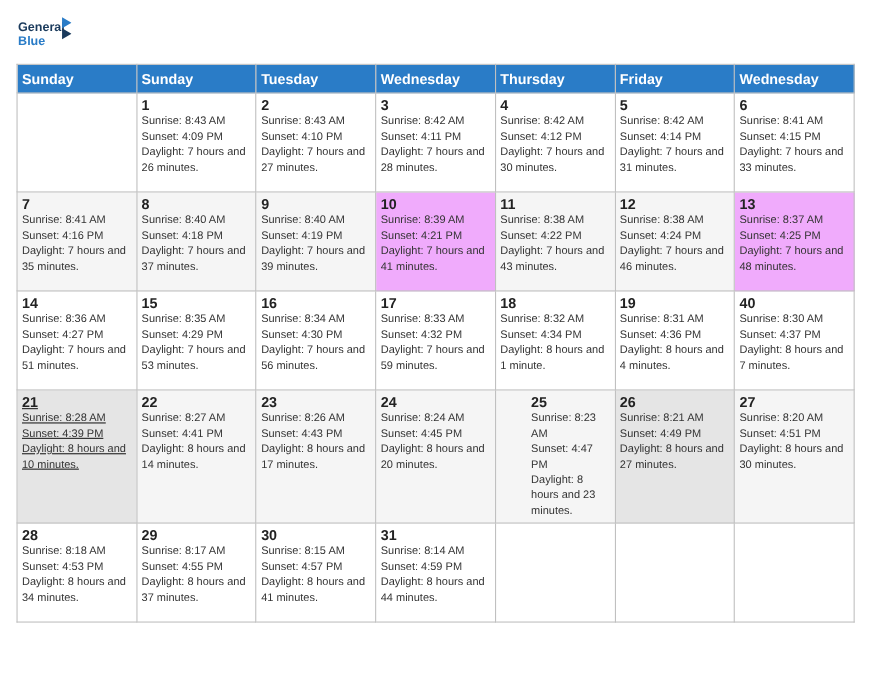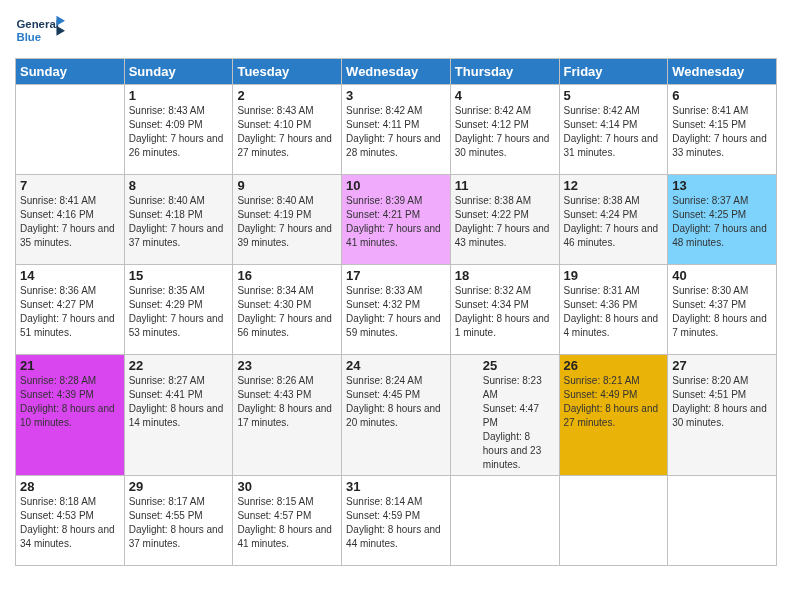--- a/index.html
+++ b/index.html
@@ -163,21 +163,21 @@
             <div class="day-info">Sunrise: 8:39 AM<br>Sunset: 4:21 PM<br>Daylight: 7 hours and 41 minutes.</div>
           </td>
           <td style="background: rgb(245, 245, 245);">
             <span class="day-number">11</span>
             <div class="day-info">Sunrise: 8:38 AM<br>Sunset: 4:22 PM<br>Daylight: 7 hours and 43 minutes.</div>
           </td>
           <td style="background: rgb(245, 245, 245);">
             <span class="day-number">12</span>
             <div class="day-info">Sunrise: 8:38 AM<br>Sunset: 4:24 PM<br>Daylight: 7 hours and 46 minutes.</div>
           </td>
-          <td style="background: #7dd3fc;">
+          <td style="background: #f0abfc;">
             <span class="day-number">13</span>
             <div class="day-info">Sunrise: 8:37 AM<br>Sunset: 4:25 PM<br>Daylight: 7 hours and 48 minutes.</div>
           </td>
         </tr>
         <tr>
           <td>
             <span class="day-number">14</span>
             <div class="day-info">Sunrise: 8:36 AM<br>Sunset: 4:27 PM<br>Daylight: 7 hours and 51 minutes.</div>
           </td>
           <td>
@@ -199,41 +199,41 @@
           <td>
             <span class="day-number">19</span>
             <div class="day-info">Sunrise: 8:31 AM<br>Sunset: 4:36 PM<br>Daylight: 8 hours and 4 minutes.</div>
           </td>
           <td>
             <span class="day-number">40</span>
             <div class="day-info">Sunrise: 8:30 AM<br>Sunset: 4:37 PM<br>Daylight: 8 hours and 7 minutes.</div>
           </td>
         </tr>
         <tr>
-          <td style="background: #d946ef;">
+          <td style="background: #e5e5e5; text-decoration: underline;">
             <span class="day-number">21</span>
             <div class="day-info">Sunrise: 8:28 AM<br>Sunset: 4:39 PM<br>Daylight: 8 hours and 10 minutes.</div>
           </td>
           <td style="background: rgb(245, 245, 245);">
             <span class="day-number">22</span>
             <div class="day-info">Sunrise: 8:27 AM<br>Sunset: 4:41 PM<br>Daylight: 8 hours and 14 minutes.</div>
           </td>
           <td style="background: rgb(245, 245, 245);">
             <span class="day-number">23</span>
             <div class="day-info">Sunrise: 8:26 AM<br>Sunset: 4:43 PM<br>Daylight: 8 hours and 17 minutes.</div>
           </td>
           <td style="background: rgb(245, 245, 245);">
             <span class="day-number">24</span>
             <div class="day-info">Sunrise: 8:24 AM<br>Sunset: 4:45 PM<br>Daylight: 8 hours and 20 minutes.</div>
           </td>
           <td style="background: rgb(245, 245, 245); padding-left: 32px;">
             <span class="day-number">25</span>
             <div class="day-info">Sunrise: 8:23 AM<br>Sunset: 4:47 PM<br>Daylight: 8 hours and 23 minutes.</div>
           </td>
-          <td style="background: #eab308;">
+          <td style="background: #e5e5e5;">
             <span class="day-number">26</span>
             <div class="day-info">Sunrise: 8:21 AM<br>Sunset: 4:49 PM<br>Daylight: 8 hours and 27 minutes.</div>
           </td>
           <td style="background: rgb(245, 245, 245);">
             <span class="day-number">27</span>
             <div class="day-info">Sunrise: 8:20 AM<br>Sunset: 4:51 PM<br>Daylight: 8 hours and 30 minutes.</div>
           </td>
         </tr>
         <tr>
           <td>

